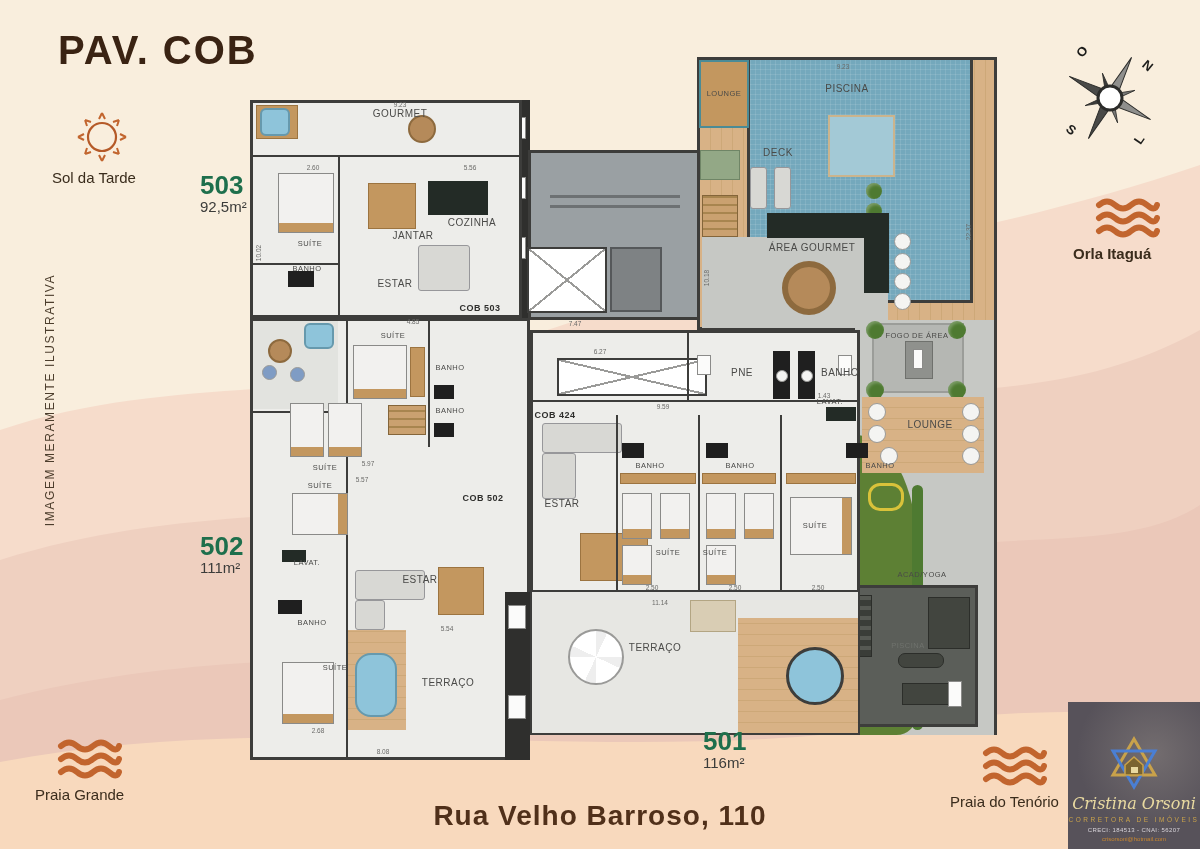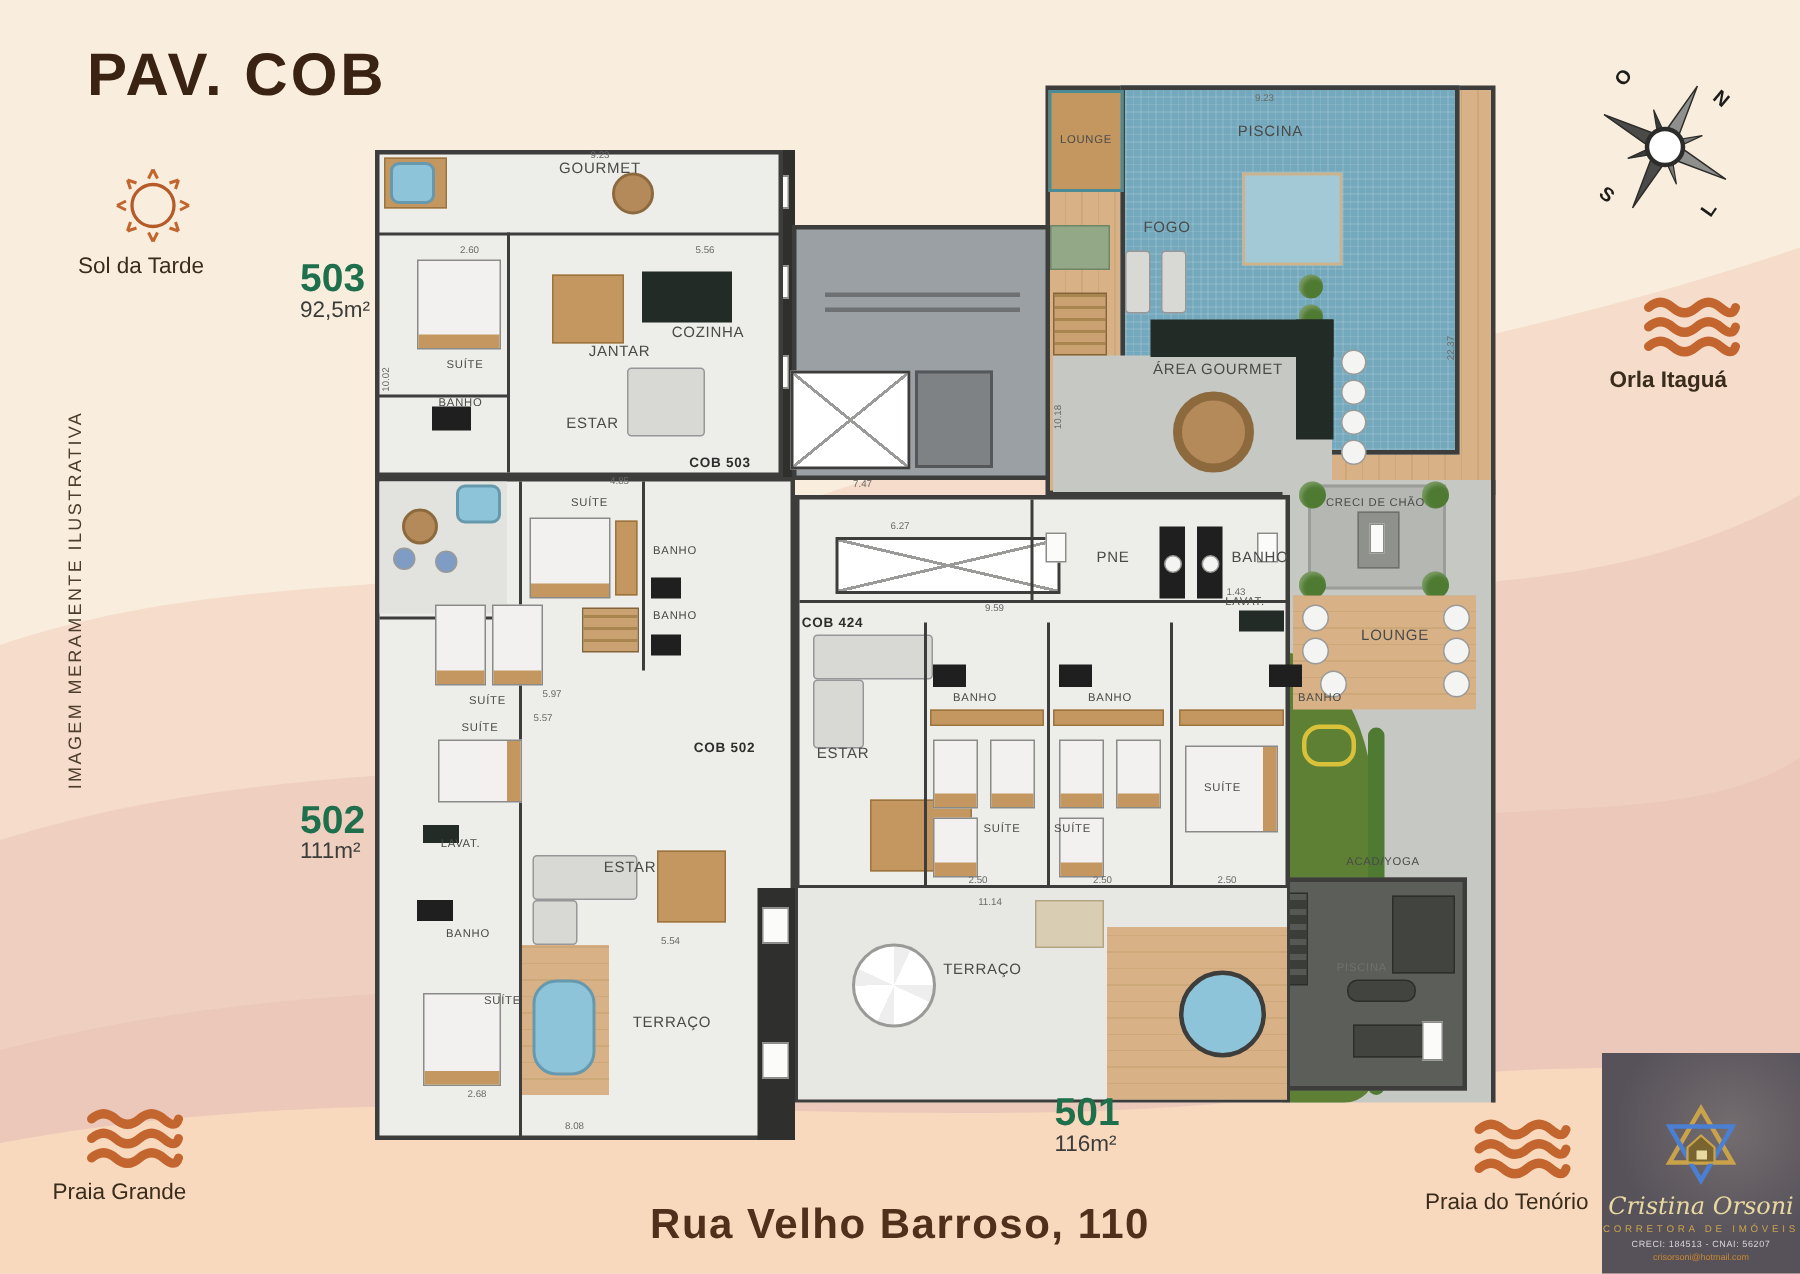--- a/index.html
+++ b/index.html
@@ -310,23 +310,23 @@
 
   <span class="rl big" style="left:150px;top:58px;">GOURMET</span>
   <span class="rl" style="left:60px;top:188px;">SUÍTE</span>
   <span class="rl big" style="left:163px;top:180px;">JANTAR</span>
   <span class="rl big" style="left:222px;top:167px;">COZINHA</span>
   <span class="rl" style="left:57px;top:213px;">BANHO</span>
   <span class="rl big" style="left:145px;top:228px;">ESTAR</span>
   <span class="rl cob" style="left:230px;top:253px;">COB 503</span>
   <span class="rl" style="left:474px;top:38px;">LOUNGE</span>
   <span class="rl big" style="left:597px;top:33px;">PISCINA</span>
-  <span class="rl big" style="left:528px;top:97px;">FOGO</span>
+  <span class="rl big" style="left:528px;top:97px;">DECK</span>
   <span class="rl big" style="left:562px;top:192px;">ÁREA GOURMET</span>
-  <span class="rl" style="left:667px;top:280px;">CRECI DE CHÃO</span>
+  <span class="rl" style="left:667px;top:280px;">FOGO DE ÁREA</span>
   <span class="rl big" style="left:680px;top:369px;">LOUNGE</span>
   <span class="rl" style="left:672px;top:519px;">ACAD/YOGA</span>
   <span class="rl faint" style="left:658px;top:590px;">PISCINA</span>
   <span class="rl big" style="left:492px;top:317px;">PNE</span>
   <span class="rl big" style="left:590px;top:317px;">BANHO</span>
   <span class="rl" style="left:580px;top:346px;">LAVAT.</span>
   <span class="rl cob" style="left:305px;top:360px;">COB 424</span>
   <span class="rl big" style="left:312px;top:448px;">ESTAR</span>
   <span class="rl" style="left:400px;top:410px;">BANHO</span>
   <span class="rl" style="left:490px;top:410px;">BANHO</span>

